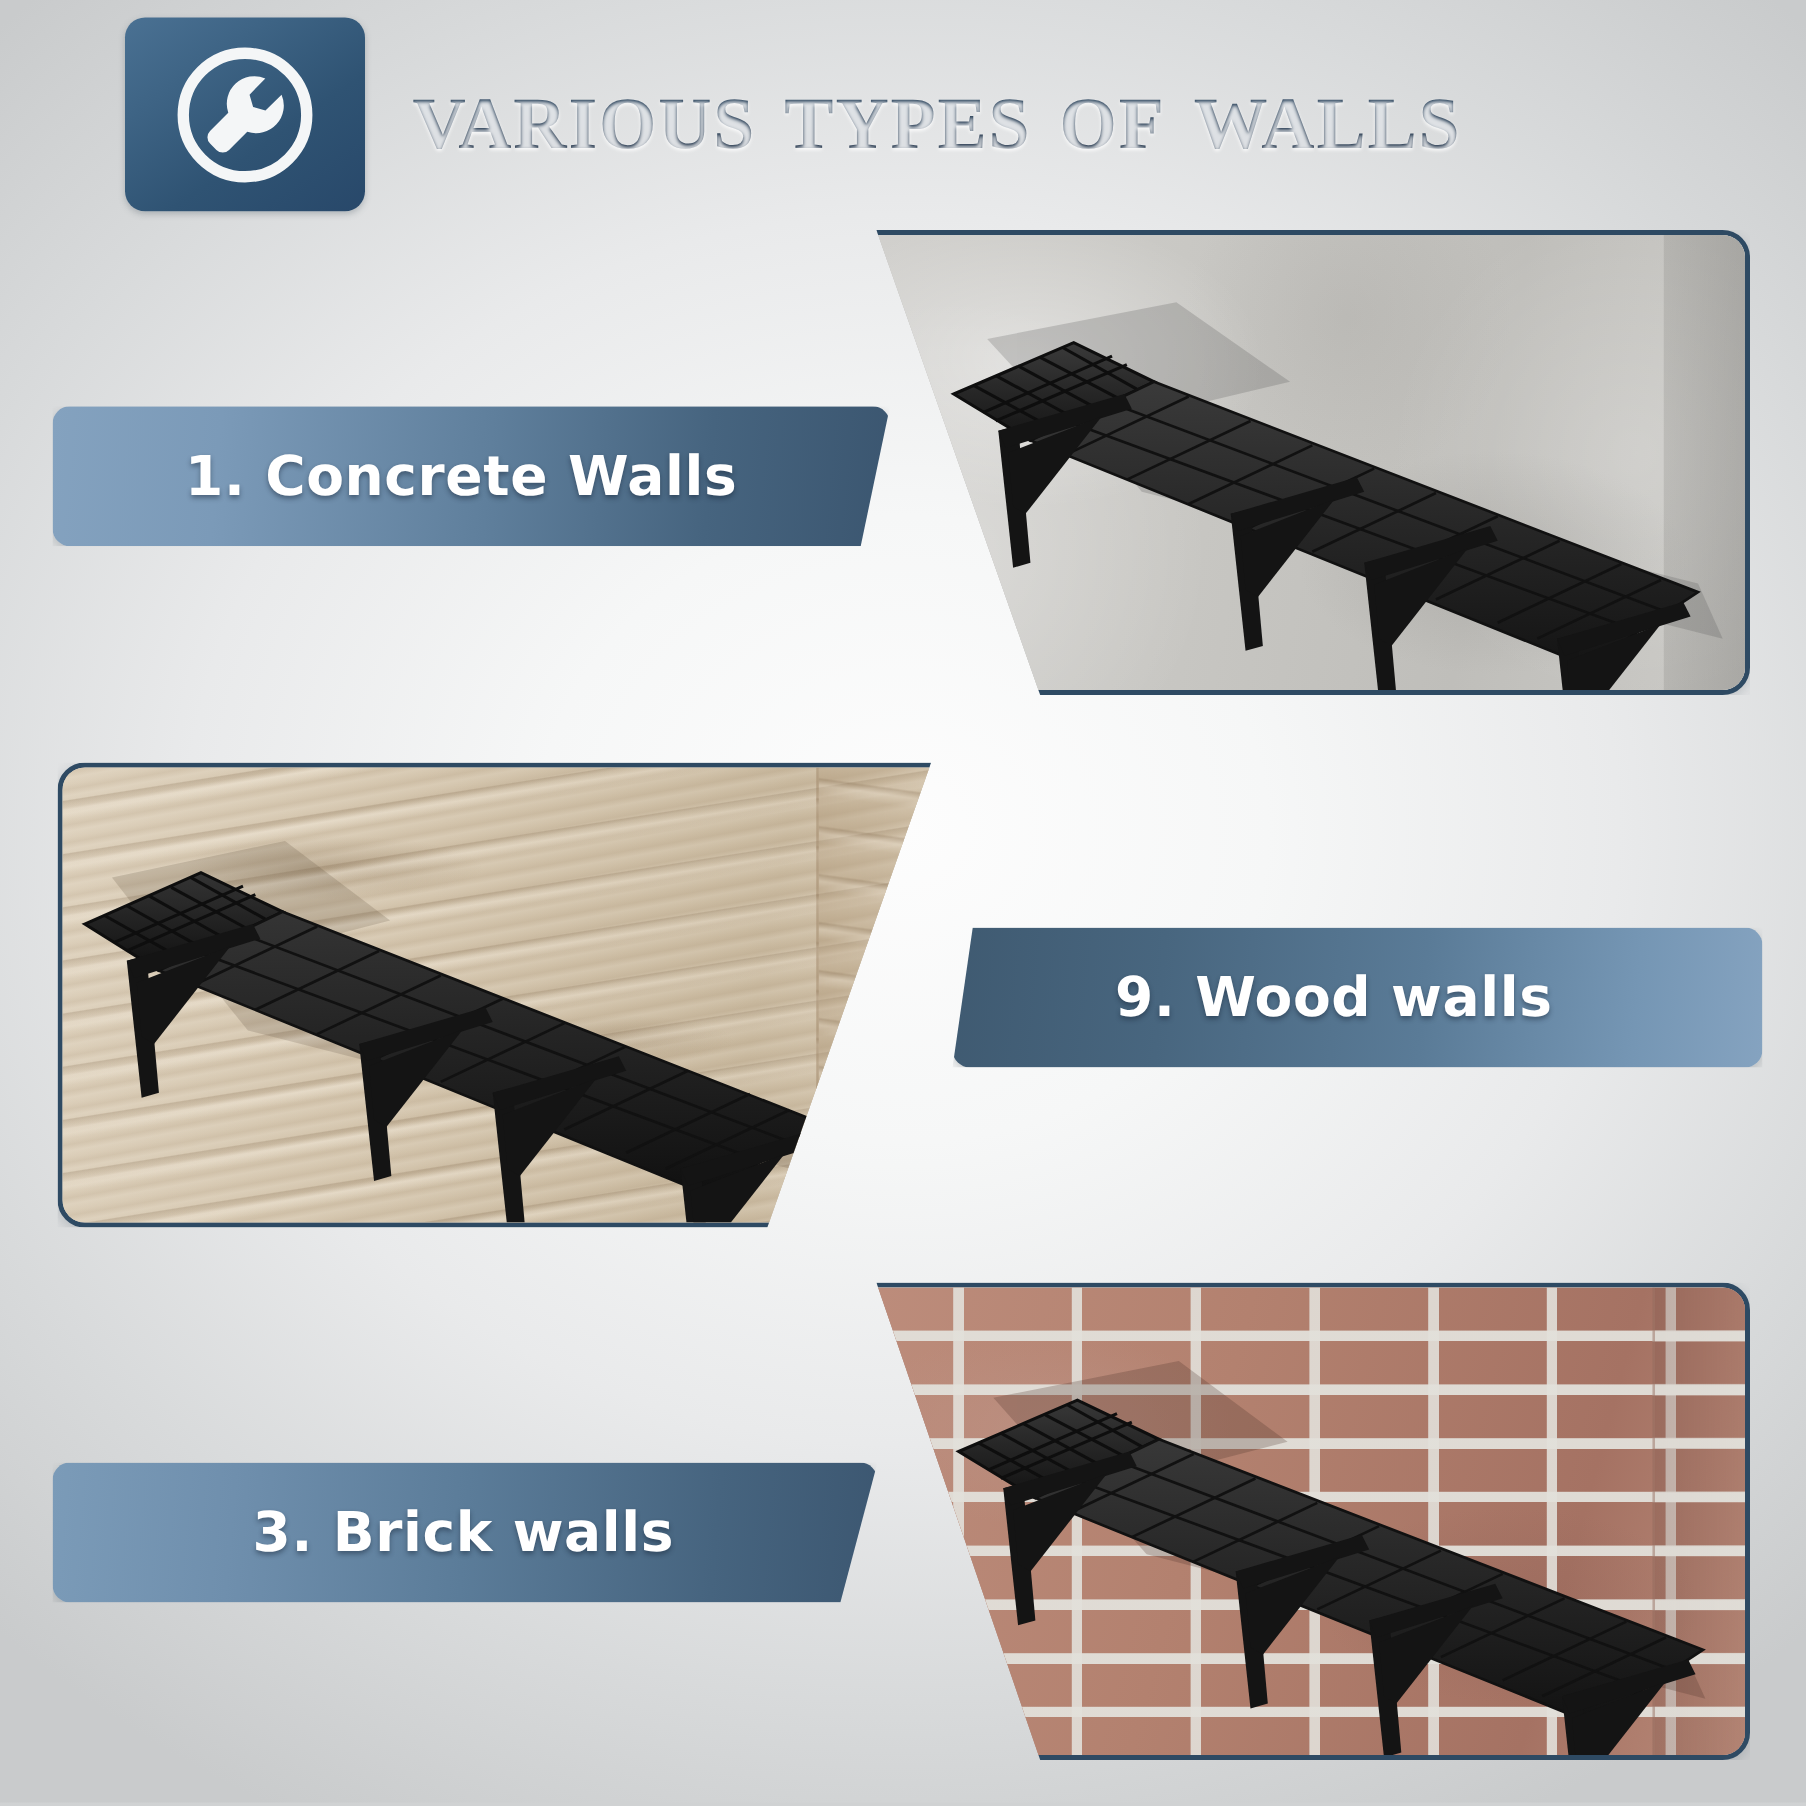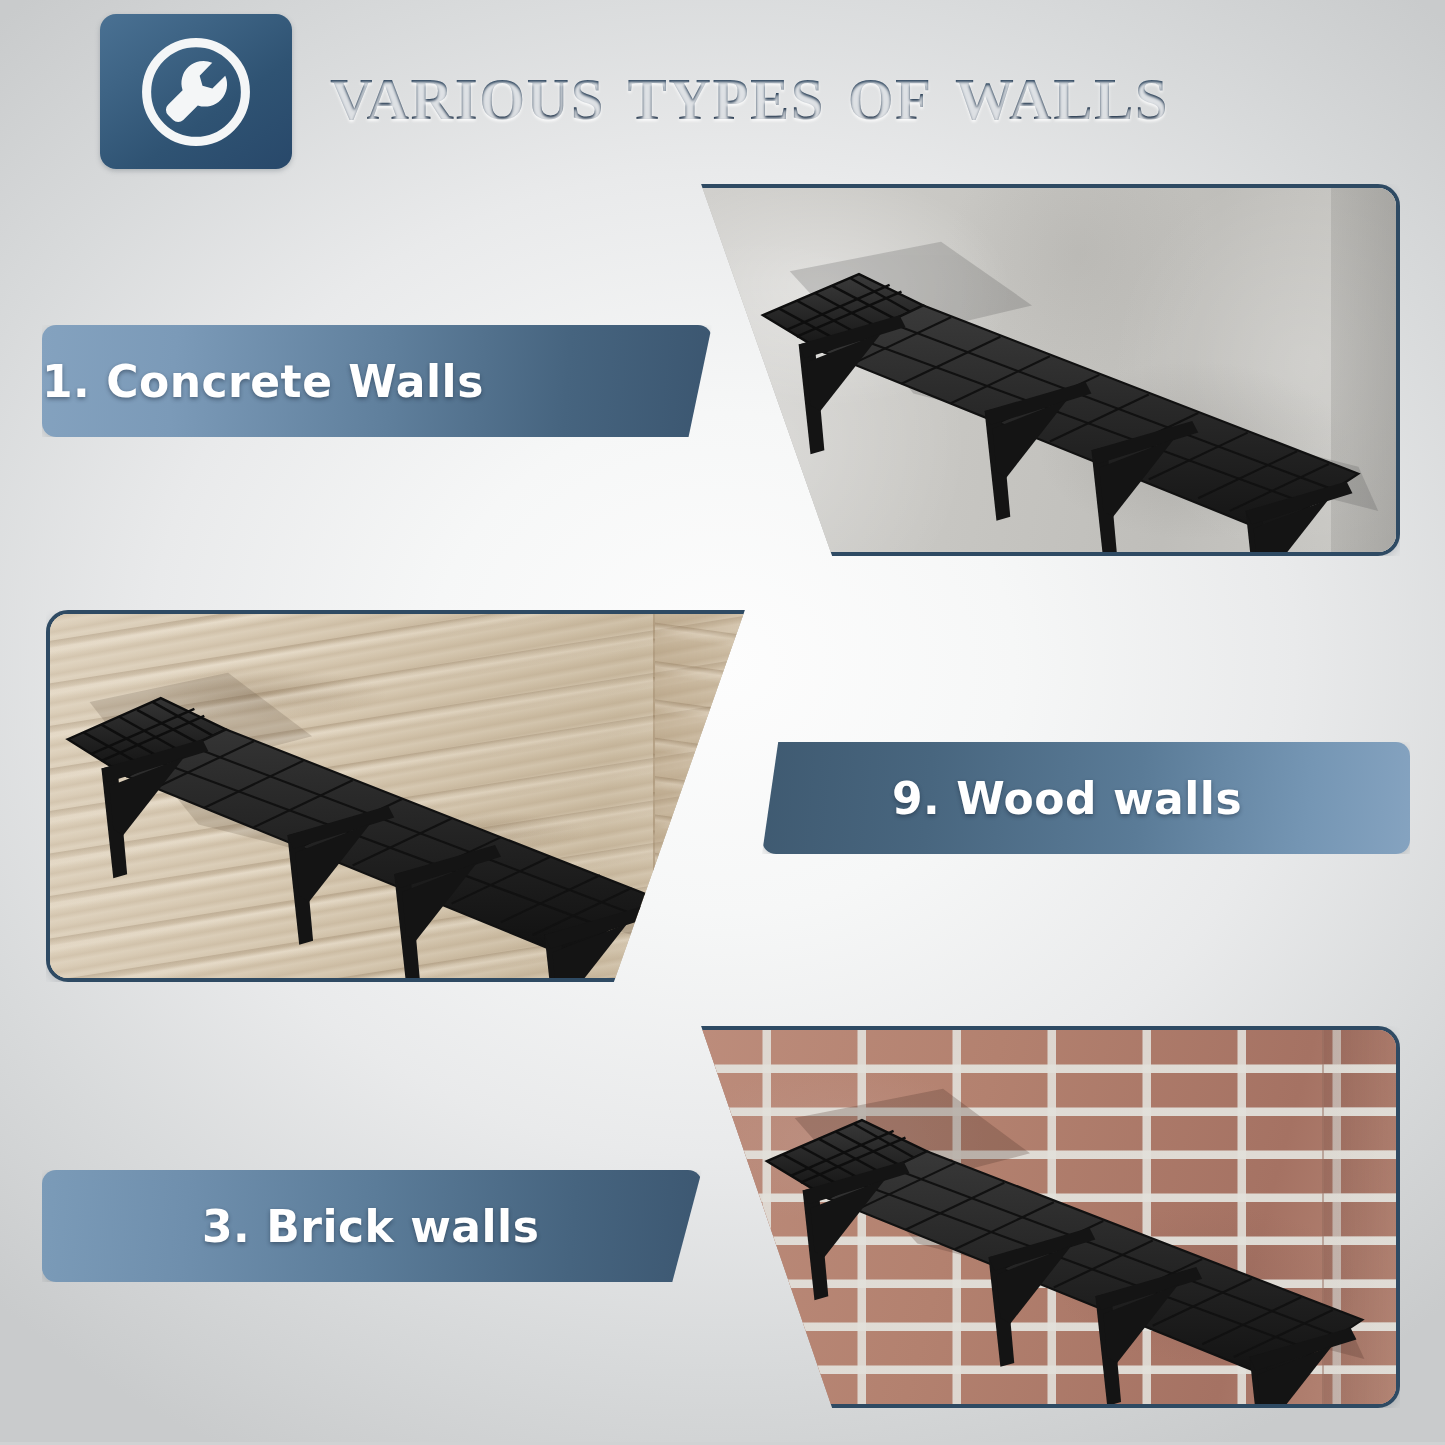--- a/index.html
+++ b/index.html
@@ -246,20 +246,21 @@
   
   #banner-concrete {
     left: 42px;
     top: 325px;
     width: 670px;
     height: 112px;
     border-radius: 14px;
     background: linear-gradient(95deg, #84a2bf 0%, #7b9ab8 20%, #5f7f9c 52%, #46647f 78%, #3b5670 100%);
     clip-path: polygon(0% 0%, 100% 0%, 96.5% 100%, 0% 100%);
     -webkit-clip-path: polygon(0% 0%, 100% 0%, 96.5% 100%, 0% 100%);
+    padding-left: 106px;
   }
 
   
   #banner-wood {
     left: 762px;
     top: 742px;
     width: 648px;
     height: 112px;
     border-radius: 14px;
     background: linear-gradient(95deg, #3f5a71 0%, #48667f 26%, #5a7b97 58%, #7596b4 84%, #85a3c0 100%);

